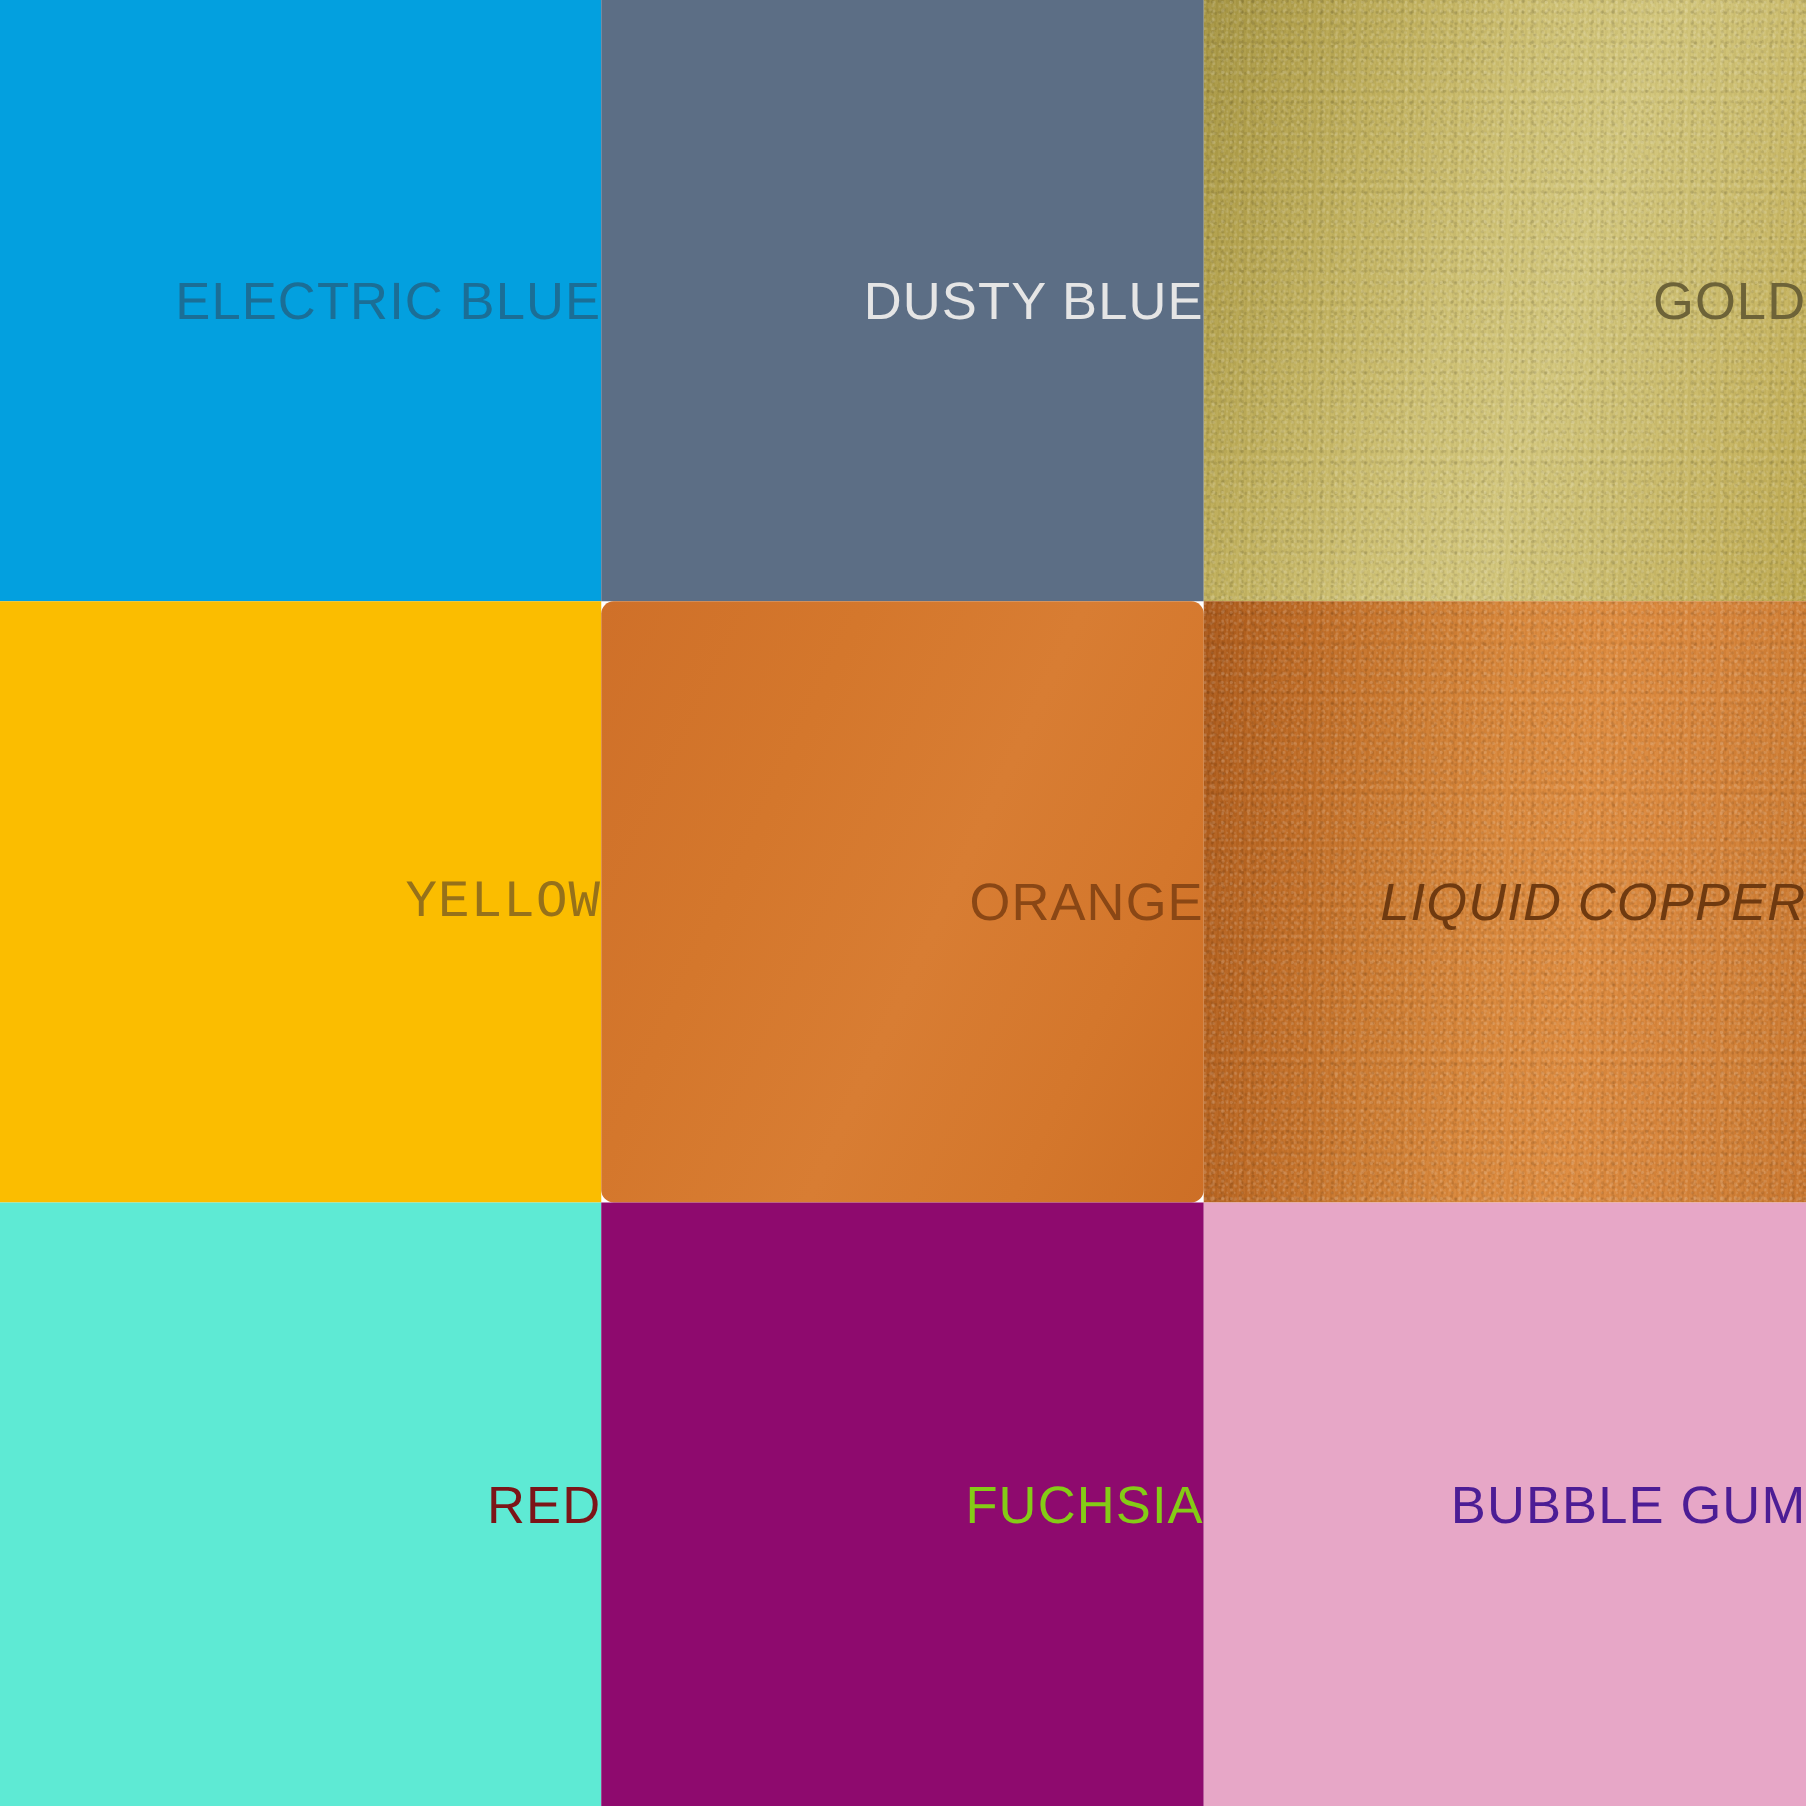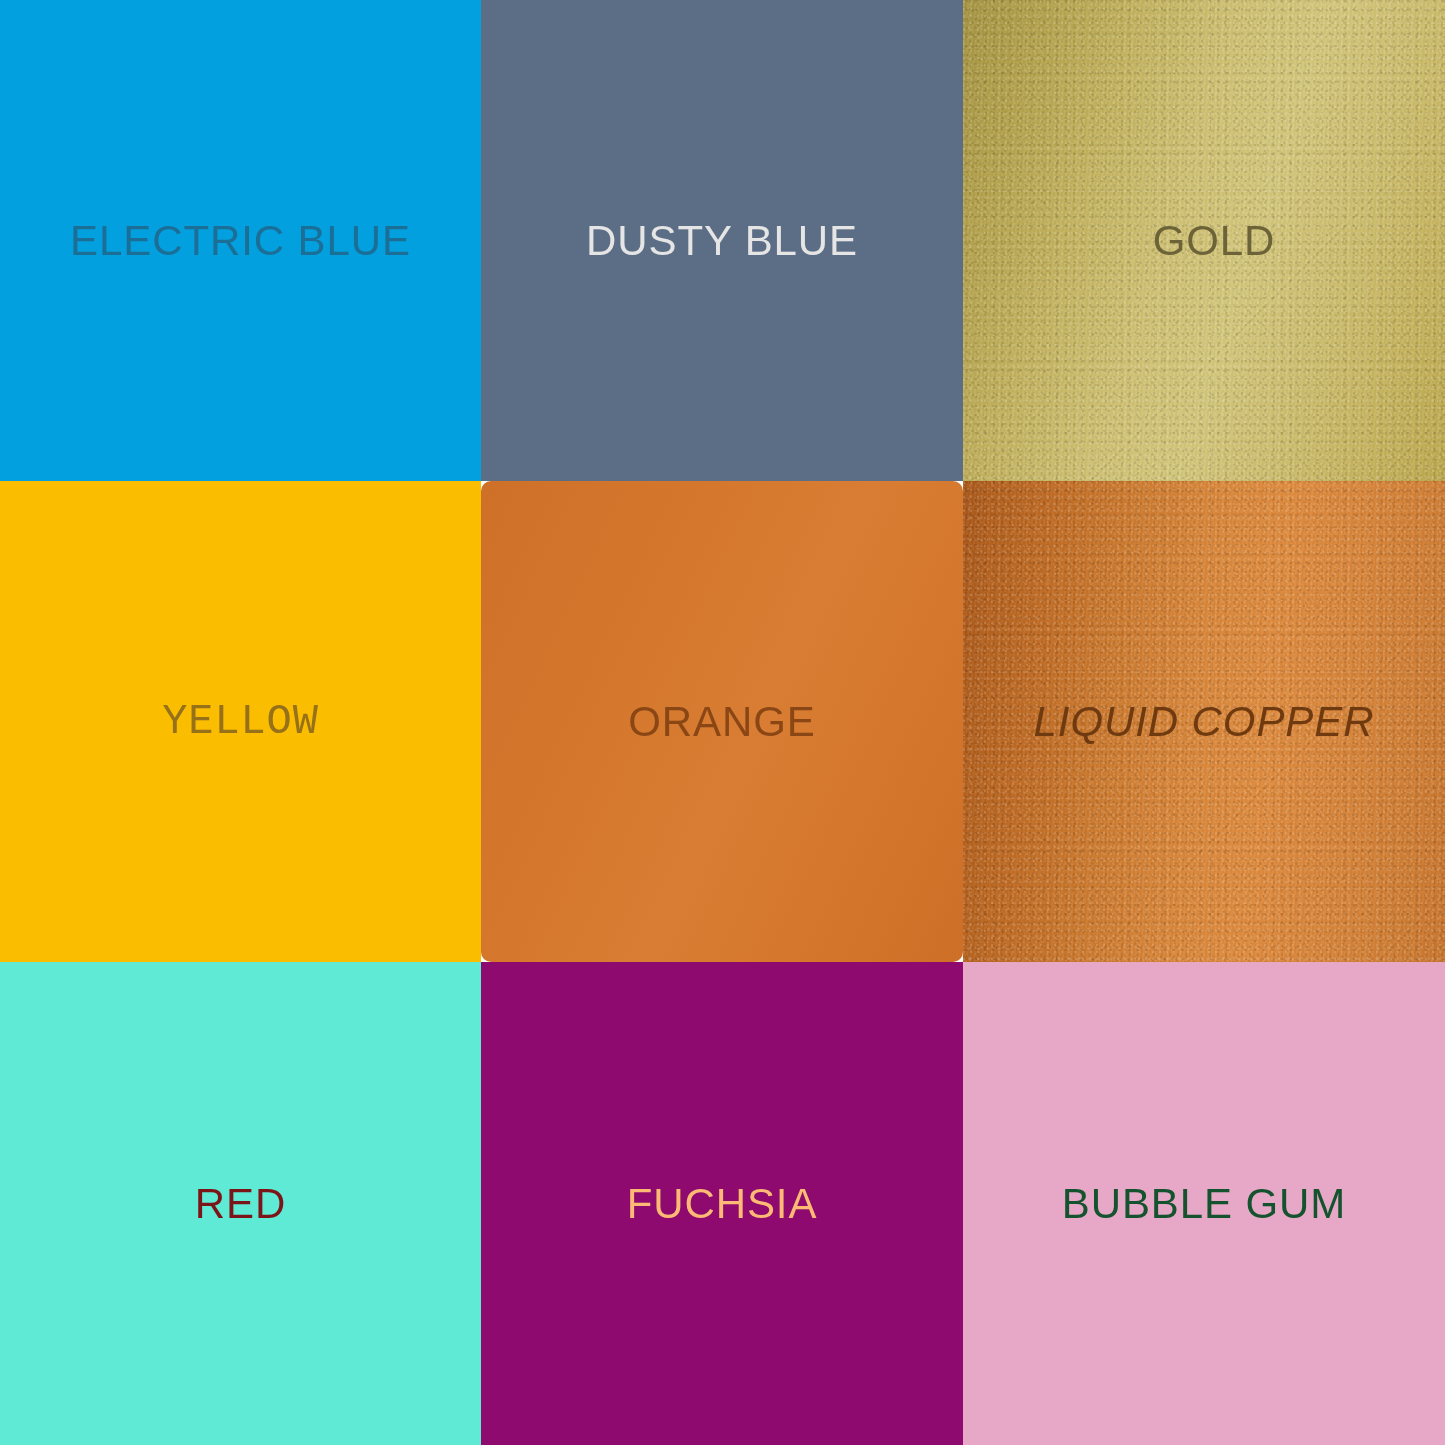--- a/index.html
+++ b/index.html
@@ -20,21 +20,21 @@
     height: 1445px;
     display: grid;
     grid-template-columns: 481px 482px 482px;
     grid-template-rows: 481px 481px 483px;
   }
 
   .swatch {
     position: relative;
     display: flex;
     align-items: center;
-    justify-content: center;
+    justify-content: flex-end;
     overflow: hidden;
   }
 
   
   .swatch.metallic::before {
     content: "";
     position: absolute;
     inset: 0;
     pointer-events: none;
     opacity: .26;
@@ -121,24 +121,24 @@
         #d07e34 90%,
         #c9762e 100%);
   }
   .sw-liquid-copper .swatch-label { color: #6f3a10; font-style: italic; }
 
   
   .sw-red { background: #5eead4; }
   .sw-red .swatch-label { color: #7c1518; }
 
   .sw-fuchsia { background: #8e0a6e; }
-  .sw-fuchsia .swatch-label { color: #fdba74; }
+  .sw-fuchsia .swatch-label { color: #84cc16; }
 
   .sw-bubble-gum { background: #e7a7c7; }
-  .sw-bubble-gum .swatch-label { color: #14532d; }
+  .sw-bubble-gum .swatch-label { color: #4c1d95; }
 </style>
 </head>
 <body>
 
 <div class="swatch-grid">
 
   <div class="swatch sw-electric-blue">
     <span class="swatch-label">ELECTRIC BLUE</span>
   </div>
 

